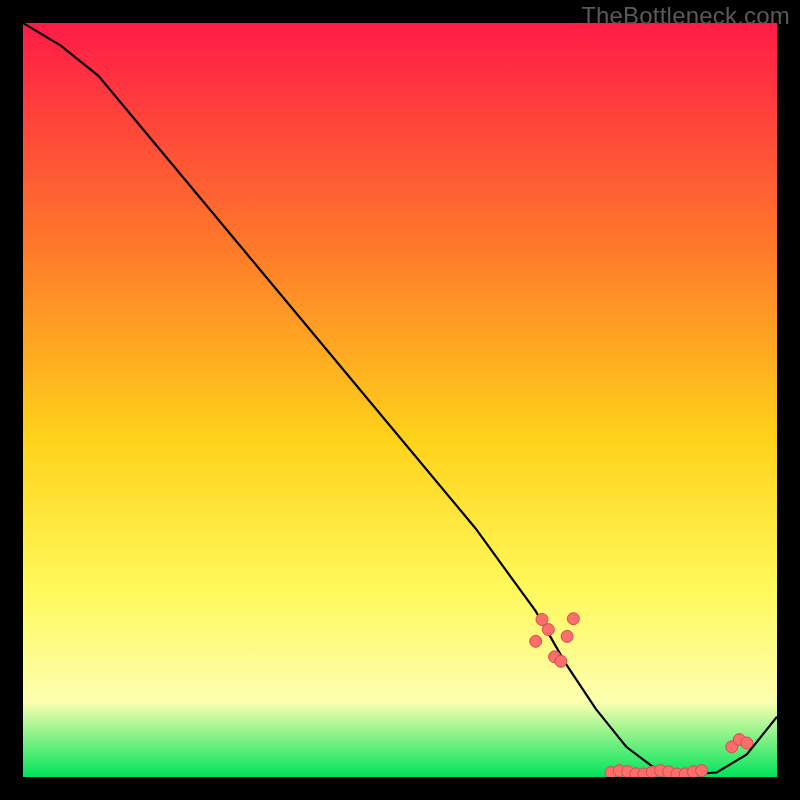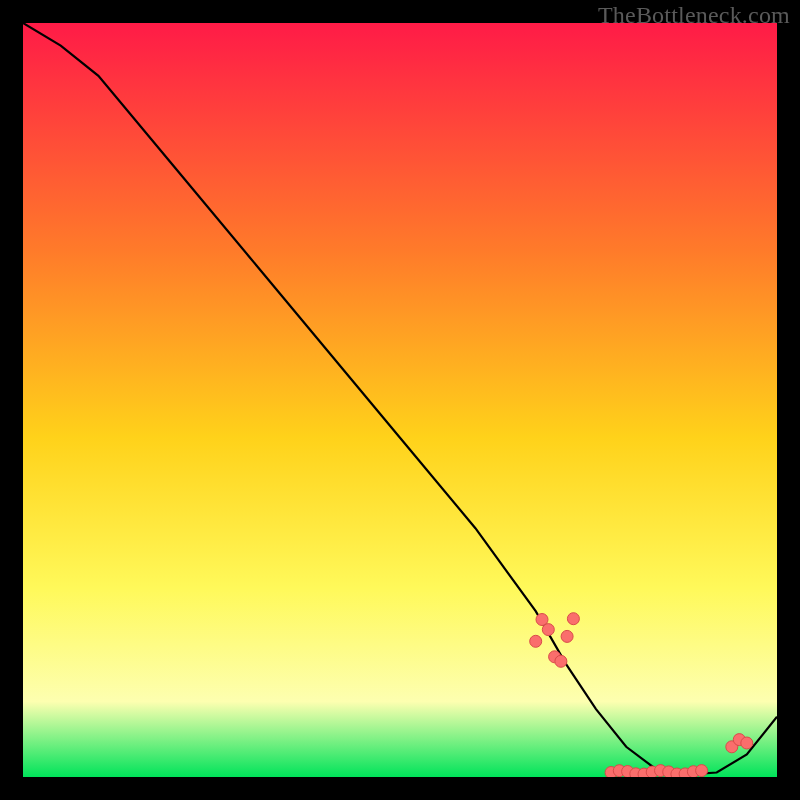--- a/index.html
+++ b/index.html
@@ -19,21 +19,20 @@
   }
   .watermark {
     position: absolute;
     top: 2px;
     right: 10px;
     color: #5a5a5a;
     font-size: 24px;
     font-weight: 500;
     letter-spacing: 0.2px;
     z-index: 40;
-    font-family: Liberation Serif, serif;
   }
   .plot {
     position: absolute;
     left: 23px;
     top: 23px;
     width: 754px;
     height: 754px;
   }
   svg { display: block; }
 </style>

